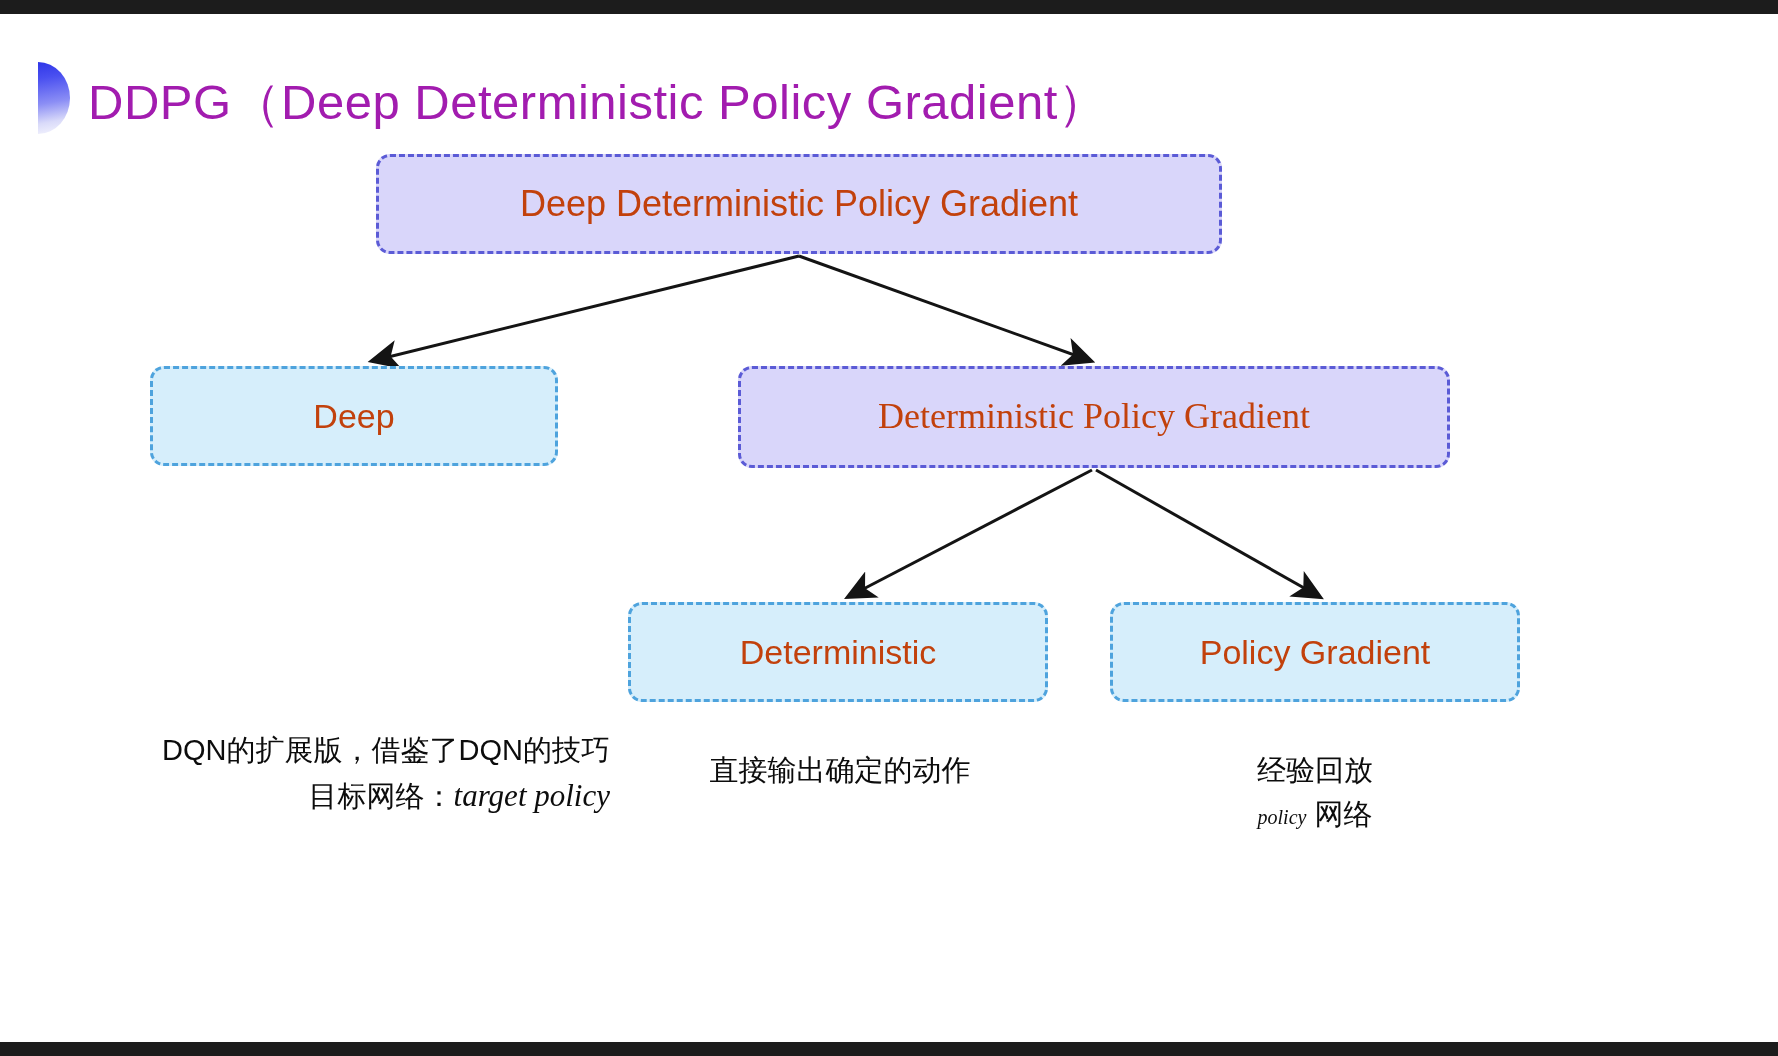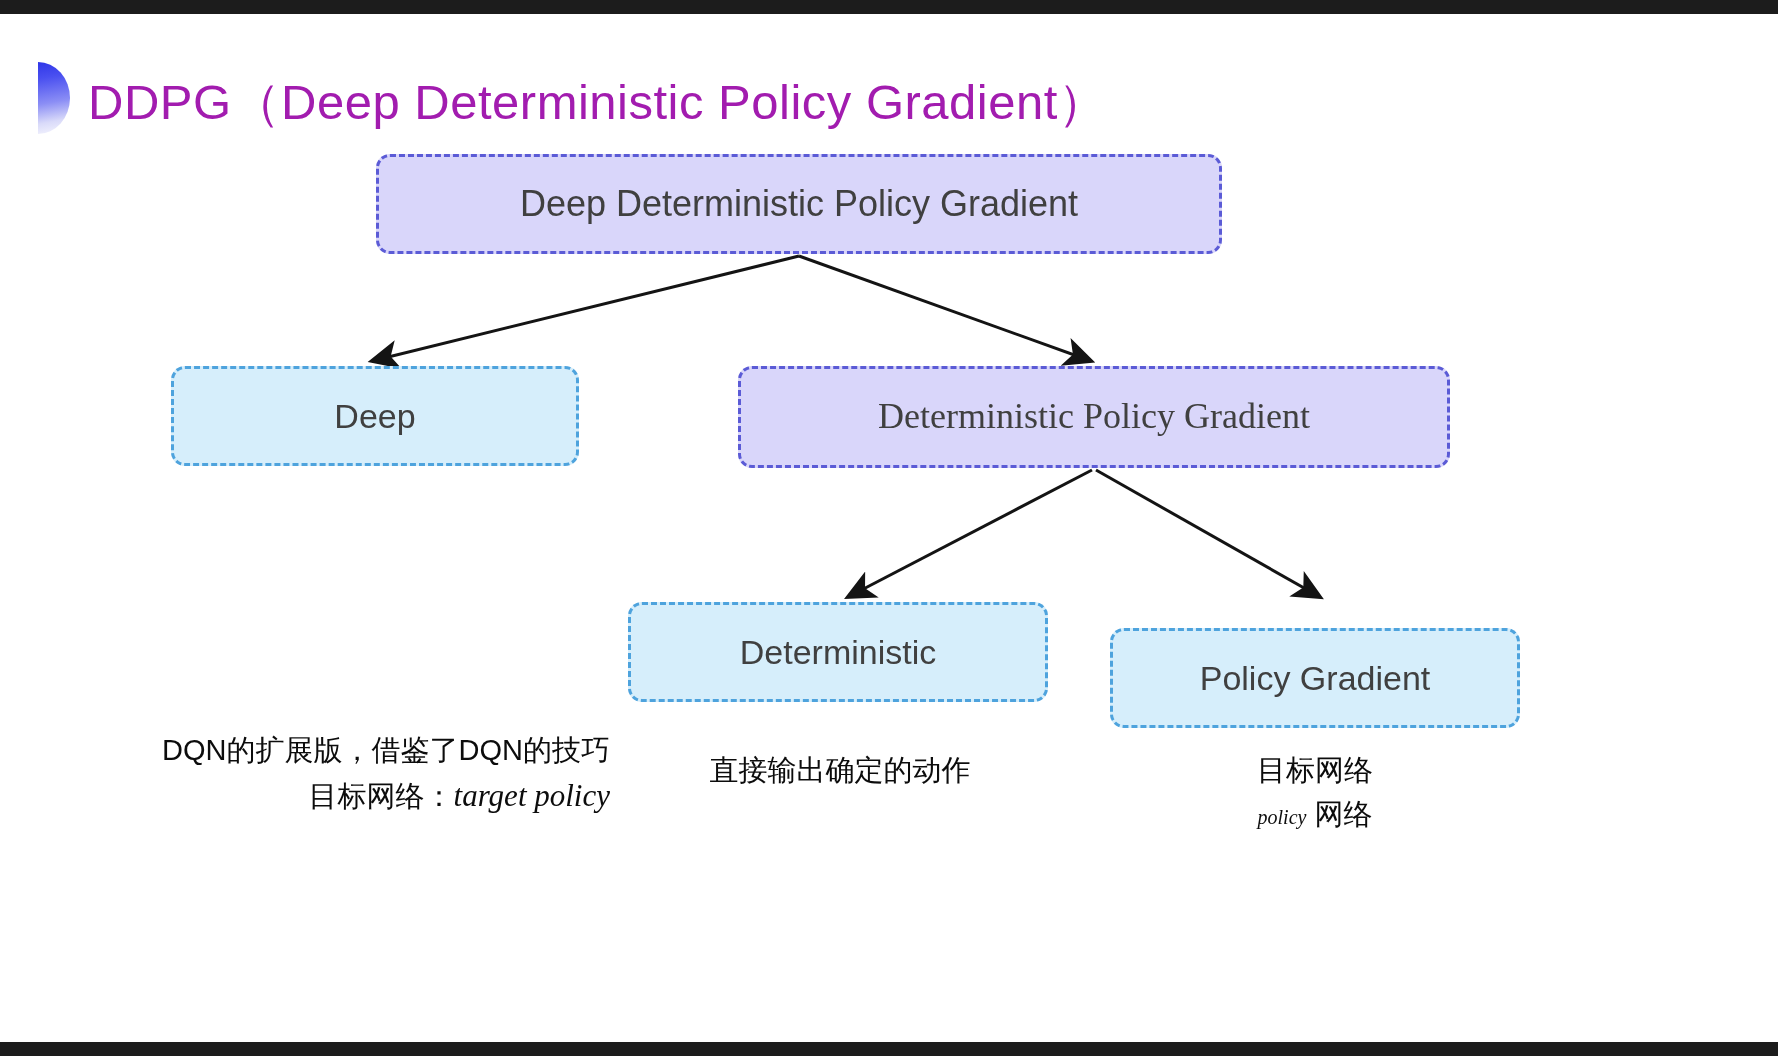--- a/index.html
+++ b/index.html
@@ -56,39 +56,39 @@
     position: absolute;
     box-sizing: border-box;
     display: flex;
     align-items: center;
     justify-content: center;
     border-radius: 14px;
     text-align: center;
   }
   .node .node-label {
     font-size: 34px;
-    color: #404040;
+    color: #c2410c;
     line-height: 1.2;
     font-weight: 400;
     white-space: nowrap;
   }
   .node.purple {
     background: #d9d6fa;
     border: 3px dashed #5b5bd6;
   }
   .node.blue {
     background: #d6eefb;
     border: 3px dashed #4ea3dd;
   }
 
   #node-root  { left: 376px; top: 154px; width: 846px; height: 100px; }
-  #node-deep  { left: 150px; top: 366px; width: 408px; height: 100px; margin-left: 21px; }
+  #node-deep  { left: 150px; top: 366px; width: 408px; height: 100px; }
   #node-dpg   { left: 738px; top: 366px; width: 712px; height: 102px; }
   #node-det   { left: 628px; top: 602px; width: 420px; height: 100px; }
-  #node-pg    { left: 1110px; top: 602px; width: 410px; height: 100px; margin-top: 26px; }
+  #node-pg    { left: 1110px; top: 602px; width: 410px; height: 100px; }
 
   #node-root .node-label { font-size: 36px; }
   #node-dpg  .node-label { font-size: 36px; font-family: Liberation Serif, serif; }
 
   
   #arrows {
     position: absolute;
     left: 0; top: 0;
     width: 1778px;
     height: 1056px;
@@ -170,18 +170,18 @@
   <div id="annot-deep" class="annot">
     <span class="ln l1 cjk">DQN的扩展版，借鉴了DQN的技巧</span>
     <span class="ln l2"><span class="cjk">目标网络：</span><span class="mathital">target policy</span></span>
   </div>
 
   <div id="annot-det" class="annot">
     <span class="ln cjk">直接输出确定的动作</span>
   </div>
 
   <div id="annot-pg" class="annot">
-    <span class="ln cjk">目标网络</span>
+    <span class="ln cjk">经验回放</span>
     <span class="ln"><span class="mathital small">policy</span><span class="cjk"> 网络</span></span>
   </div>
 
   <div class="band bottom"></div>
 </div>
 
 </body></html>

